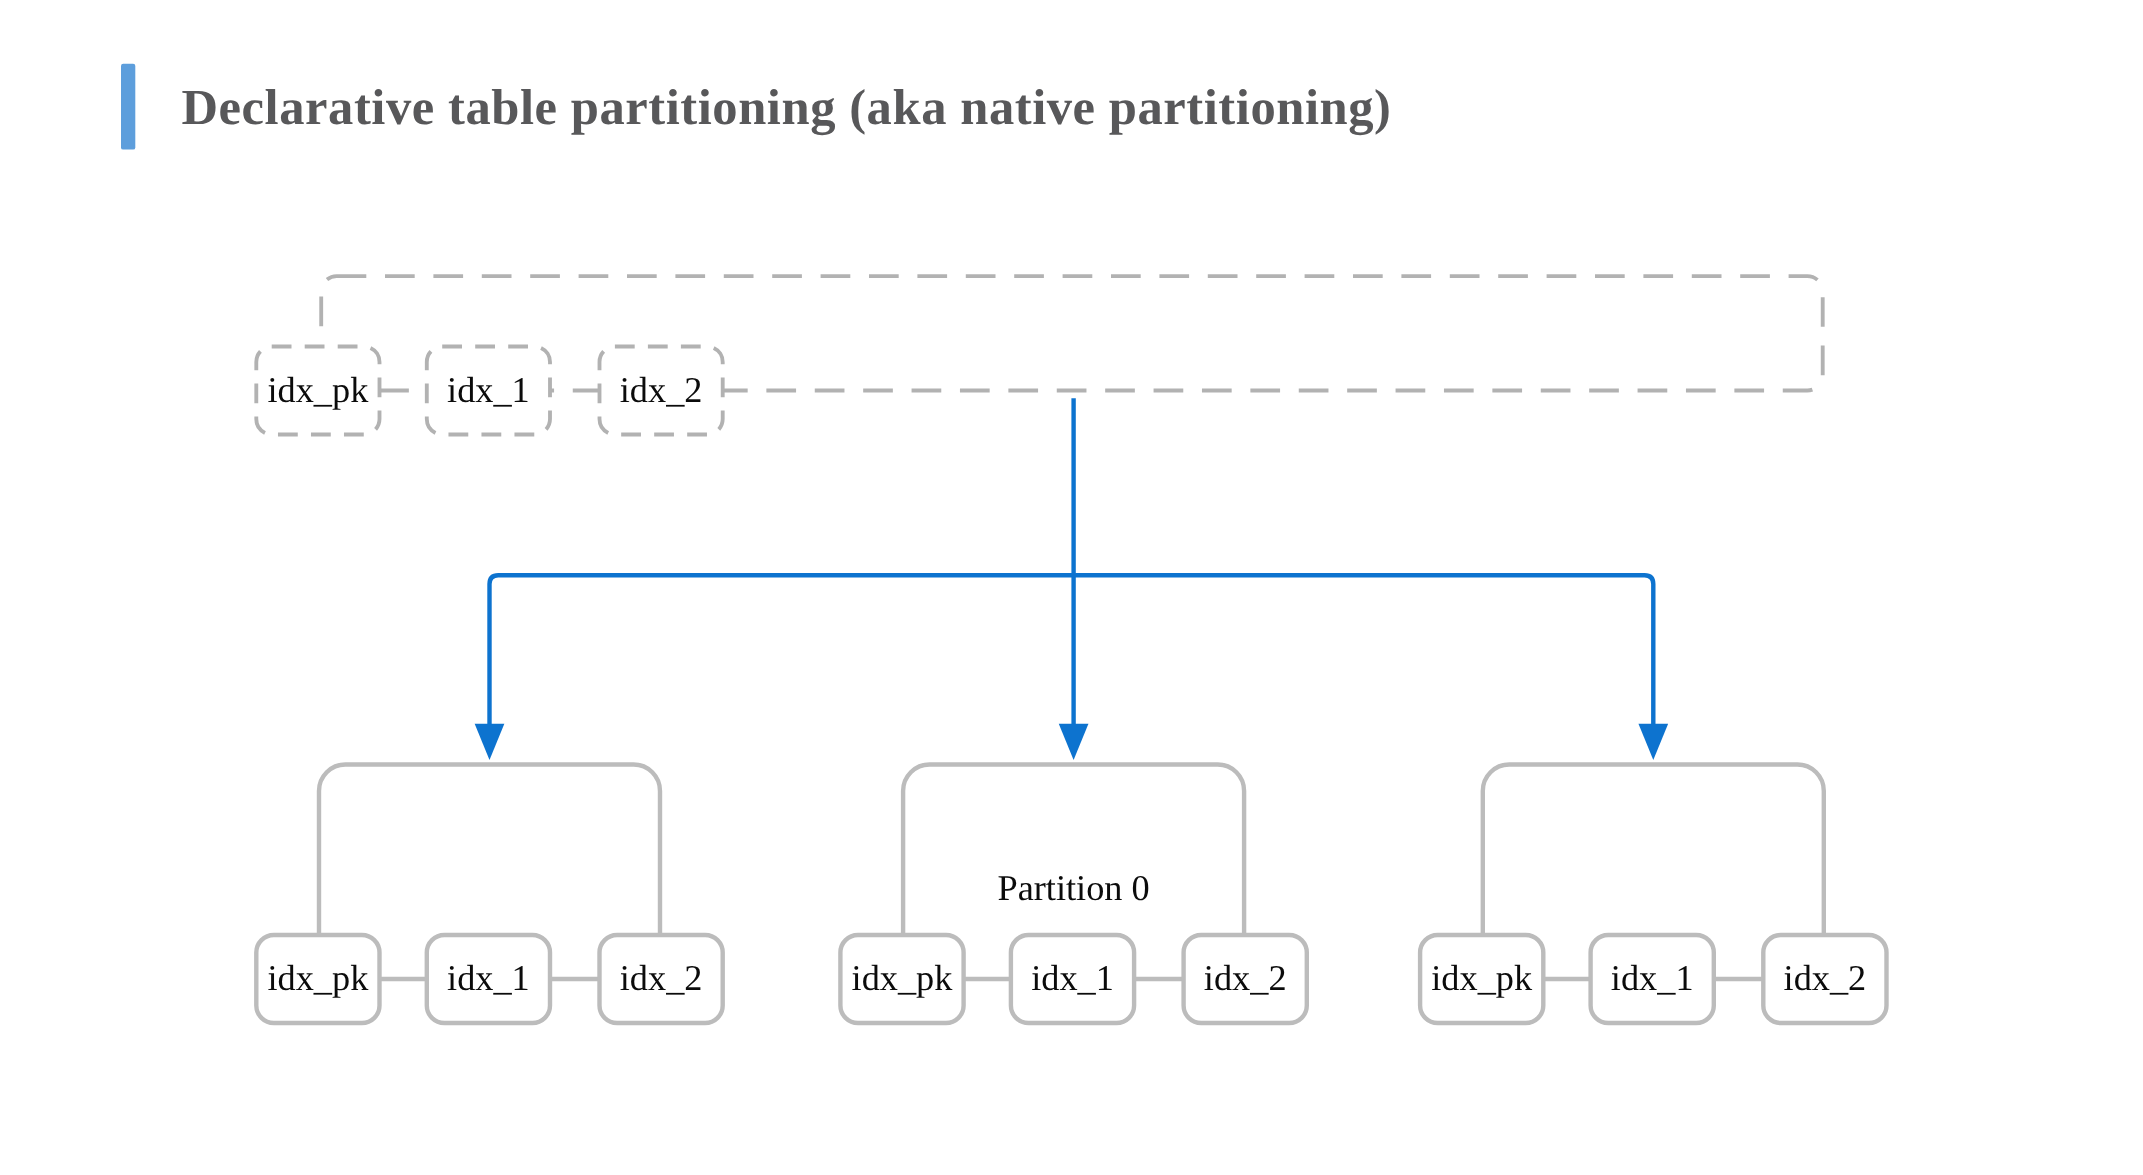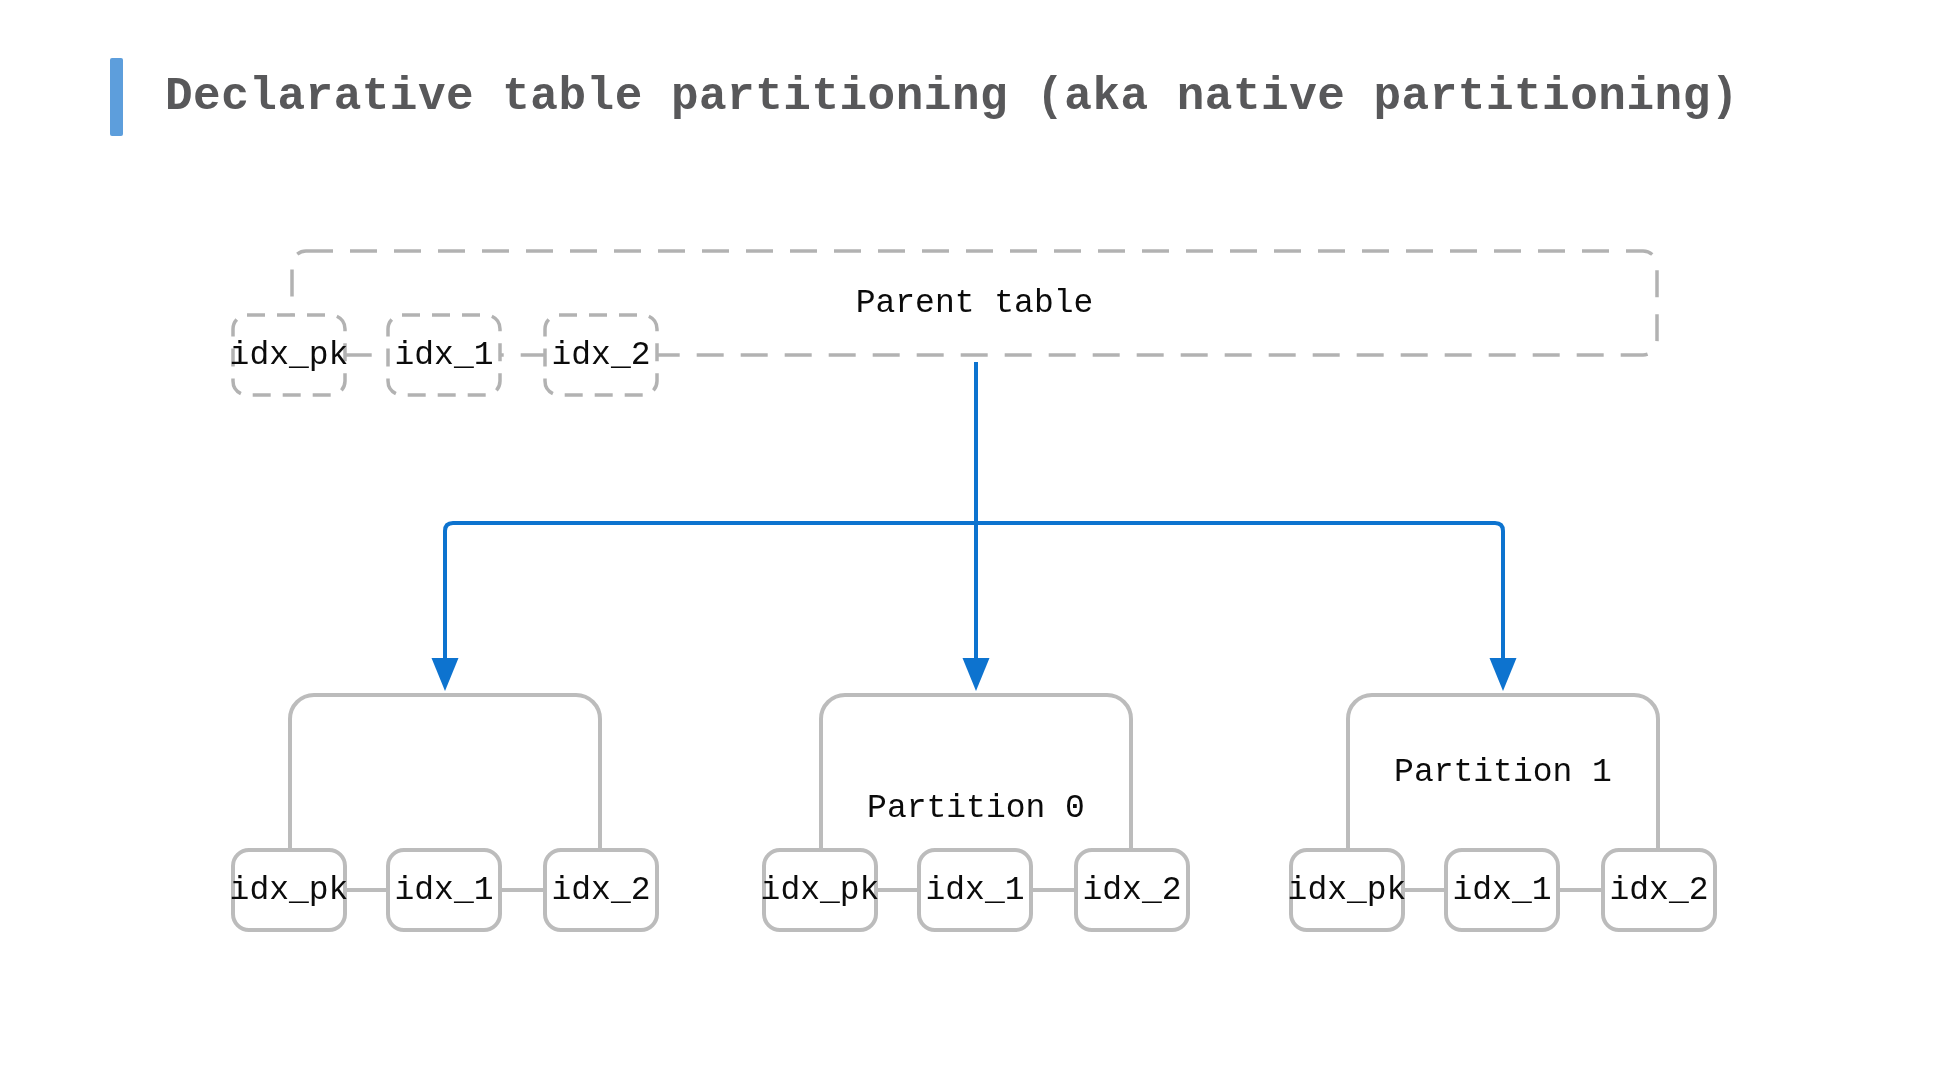--- a/index.html
+++ b/index.html
@@ -10,21 +10,21 @@
     --label-black:#0B0B0B;
   }
   *{box-sizing:border-box;}
   html,body{margin:0;padding:0;background:#ffffff;}
   .canvas{
     position:relative;
     width:1948px;
     height:1068px;
     background:#ffffff;
     overflow:hidden;
-    font-family:Liberation Mono, monospace;
+    font-family:Liberation Serif, serif;
   }
   .title-row{
     position:absolute;
     left:110px;
     top:58px;
     display:flex;
     align-items:center;
   }
   .title-accent{
     width:13px;
@@ -94,33 +94,31 @@
     <rect x="764" y="850" width="112" height="80" rx="16" fill="#ffffff" stroke="#BCBCBC" stroke-width="4"></rect>
     <rect x="919" y="850" width="112" height="80" rx="16" fill="#ffffff" stroke="#BCBCBC" stroke-width="4"></rect>
     <rect x="1076" y="850" width="112" height="80" rx="16" fill="#ffffff" stroke="#BCBCBC" stroke-width="4"></rect>
 
     <rect x="1348" y="695" width="310" height="195" rx="24" fill="none" stroke="#BCBCBC" stroke-width="4"></rect>
     <rect x="1291" y="850" width="112" height="80" rx="16" fill="#ffffff" stroke="#BCBCBC" stroke-width="4"></rect>
     <rect x="1446" y="850" width="112" height="80" rx="16" fill="#ffffff" stroke="#BCBCBC" stroke-width="4"></rect>
     <rect x="1603" y="850" width="112" height="80" rx="16" fill="#ffffff" stroke="#BCBCBC" stroke-width="4"></rect>
   </svg>
 
-  <div class="lbl" style="left:292px;top:251px;width:1365px;height:104px;">Parent table</div>
 
   <div class="lbl" style="left:223px;top:315px;width:132px;height:80px;">idx_pk</div>
   <div class="lbl" style="left:378px;top:315px;width:132px;height:80px;">idx_1</div>
   <div class="lbl" style="left:535px;top:315px;width:132px;height:80px;">idx_2</div>
 
   <div class="lbl" style="left:233px;top:850px;width:112px;height:80px;">idx_pk</div>
   <div class="lbl" style="left:388px;top:850px;width:112px;height:80px;">idx_1</div>
   <div class="lbl" style="left:545px;top:850px;width:112px;height:80px;">idx_2</div>
 
   <div class="lbl" style="left:821px;top:748px;width:310px;height:48px;margin-top:36px;">Partition 0</div>
   <div class="lbl" style="left:764px;top:850px;width:112px;height:80px;">idx_pk</div>
   <div class="lbl" style="left:919px;top:850px;width:112px;height:80px;">idx_1</div>
   <div class="lbl" style="left:1076px;top:850px;width:112px;height:80px;">idx_2</div>
 
-  <div class="lbl" style="left:1348px;top:748px;width:310px;height:48px;">Partition 1</div>
   <div class="lbl" style="left:1291px;top:850px;width:112px;height:80px;">idx_pk</div>
   <div class="lbl" style="left:1446px;top:850px;width:112px;height:80px;">idx_1</div>
   <div class="lbl" style="left:1603px;top:850px;width:112px;height:80px;">idx_2</div>
 
 </div>
 
 </body></html>

